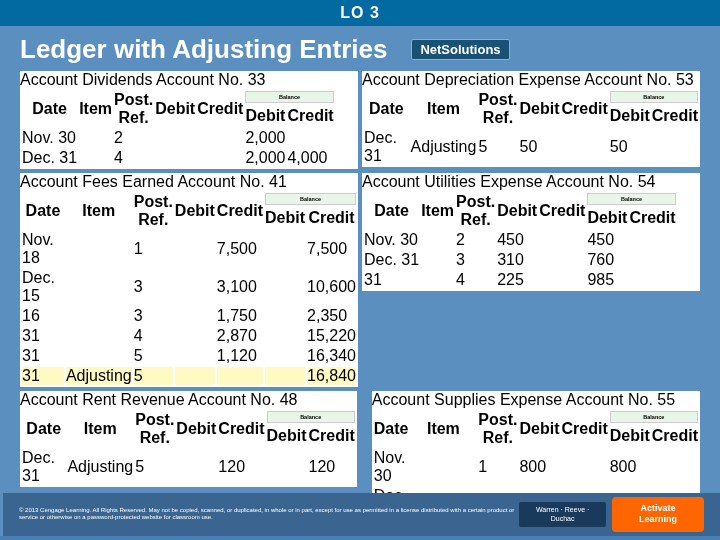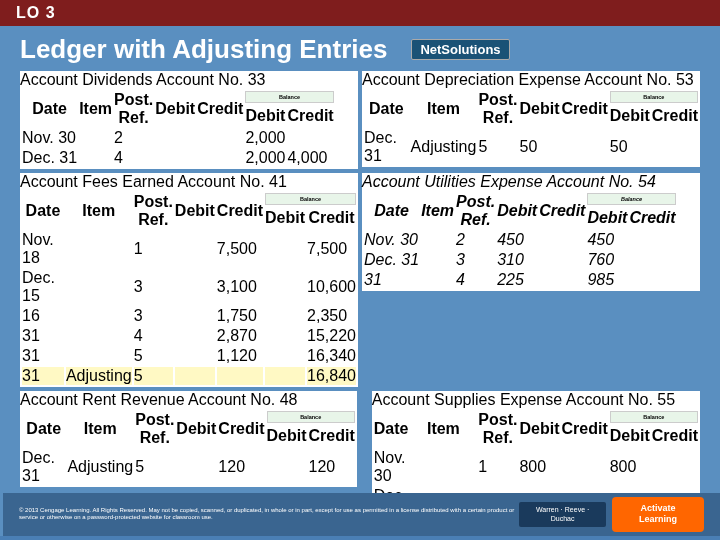--- a/index.html
+++ b/index.html
@@ -7,22 +7,22 @@
       width: 720px;
       height: 540px;
       background: #4a7fb5;
       font-family: Arial, sans-serif;
       overflow: hidden;
       position: relative;
     }
 
     
     .top-bar {
-      background: #7f1d1d;
-      text-align: left;
+      background: #0369a1;
+      text-align: center;
       padding: 4px 16px;
       color: white;
       font-size: 16px;
       font-weight: bold;
       letter-spacing: 1px;
     }
 
     
     .main-content {
       background: #5a8fc0;
@@ -347,21 +347,21 @@
                     <td></td>
                     <td></td>
                     <td>16,840</td>
                   </tr>
             </tbody>
               </table>
           </div>
         </div>
 
         <div class="ledger-block">
-          <div style="background:white;font-style:italic;">
+          <div style="background:white;">
             <div class="account-header">
               <span>Account Utilities Expense</span>
               <span>Account No. 54</span>
             </div>
             <table>
               <tbody>
                   <tr>
                 <th rowspan="2">Date</th>
                 <th rowspan="2">Item</th>
                 <th rowspan="2">Post.<br>Ref.</th>

